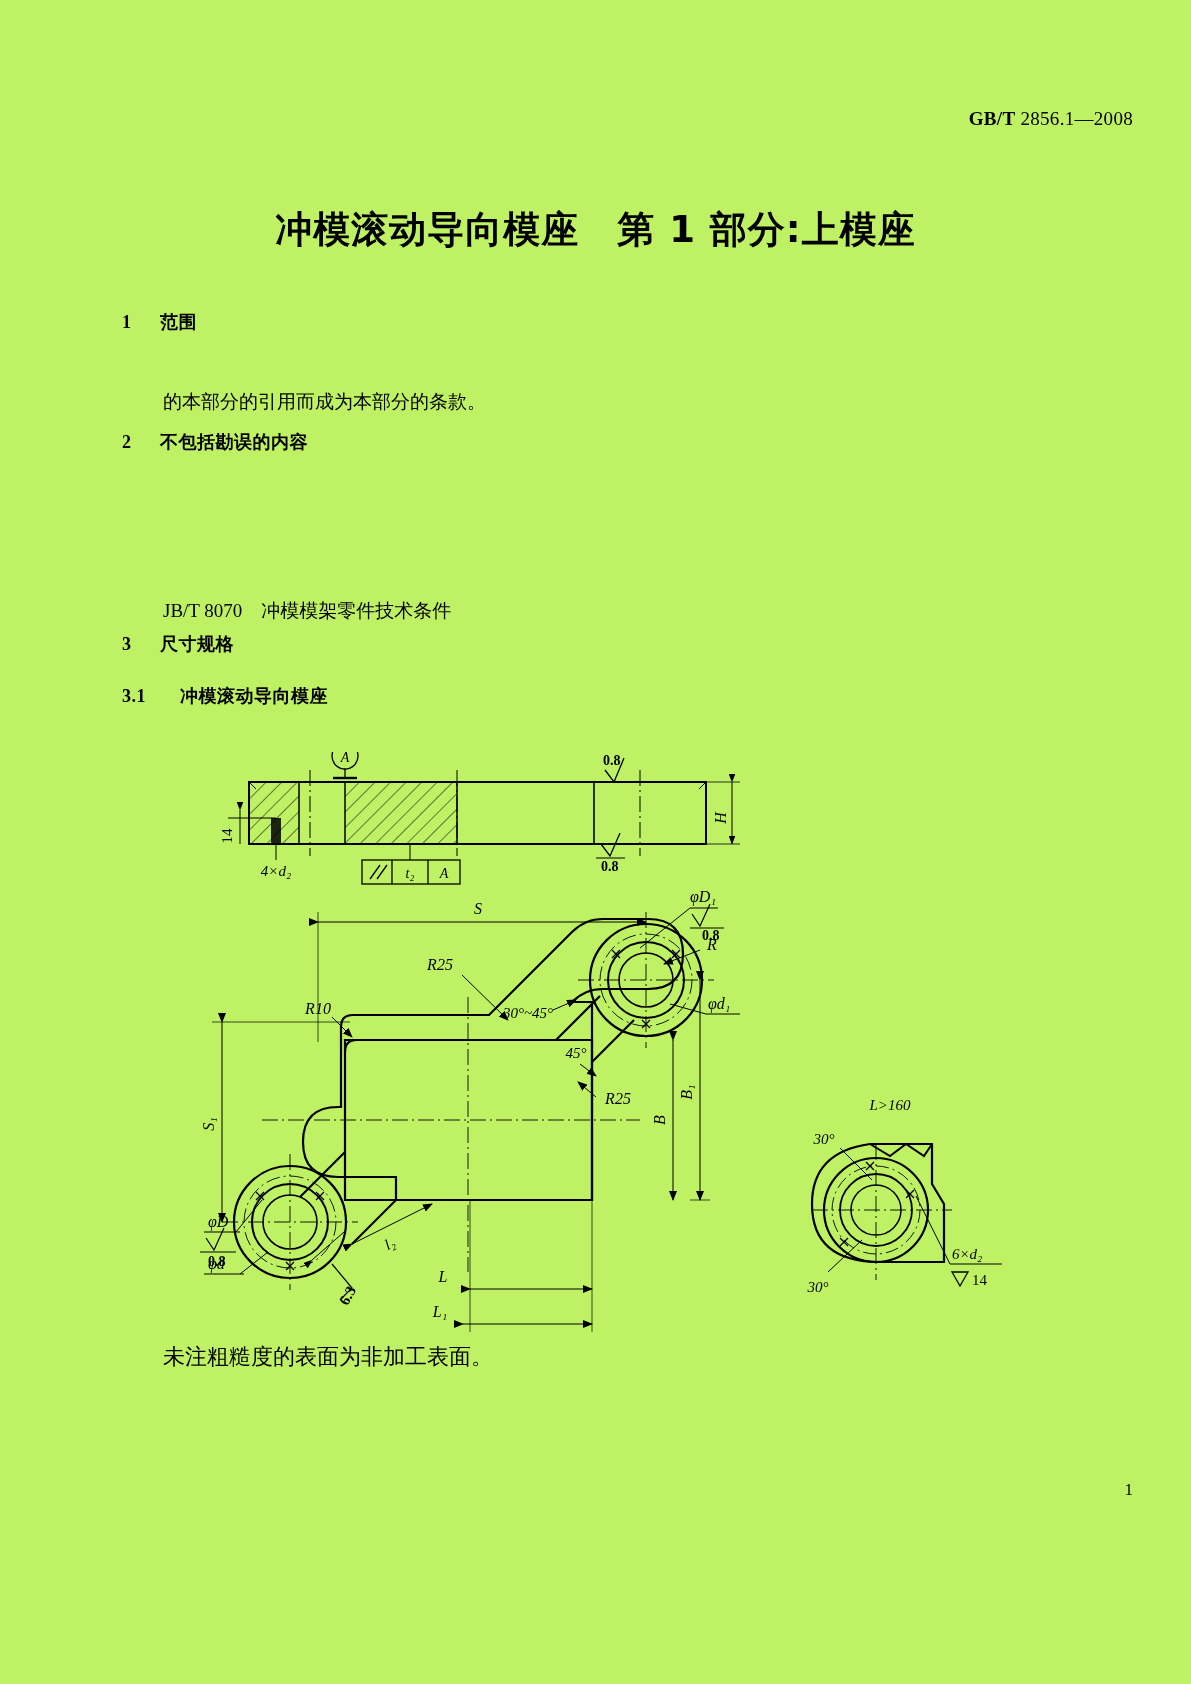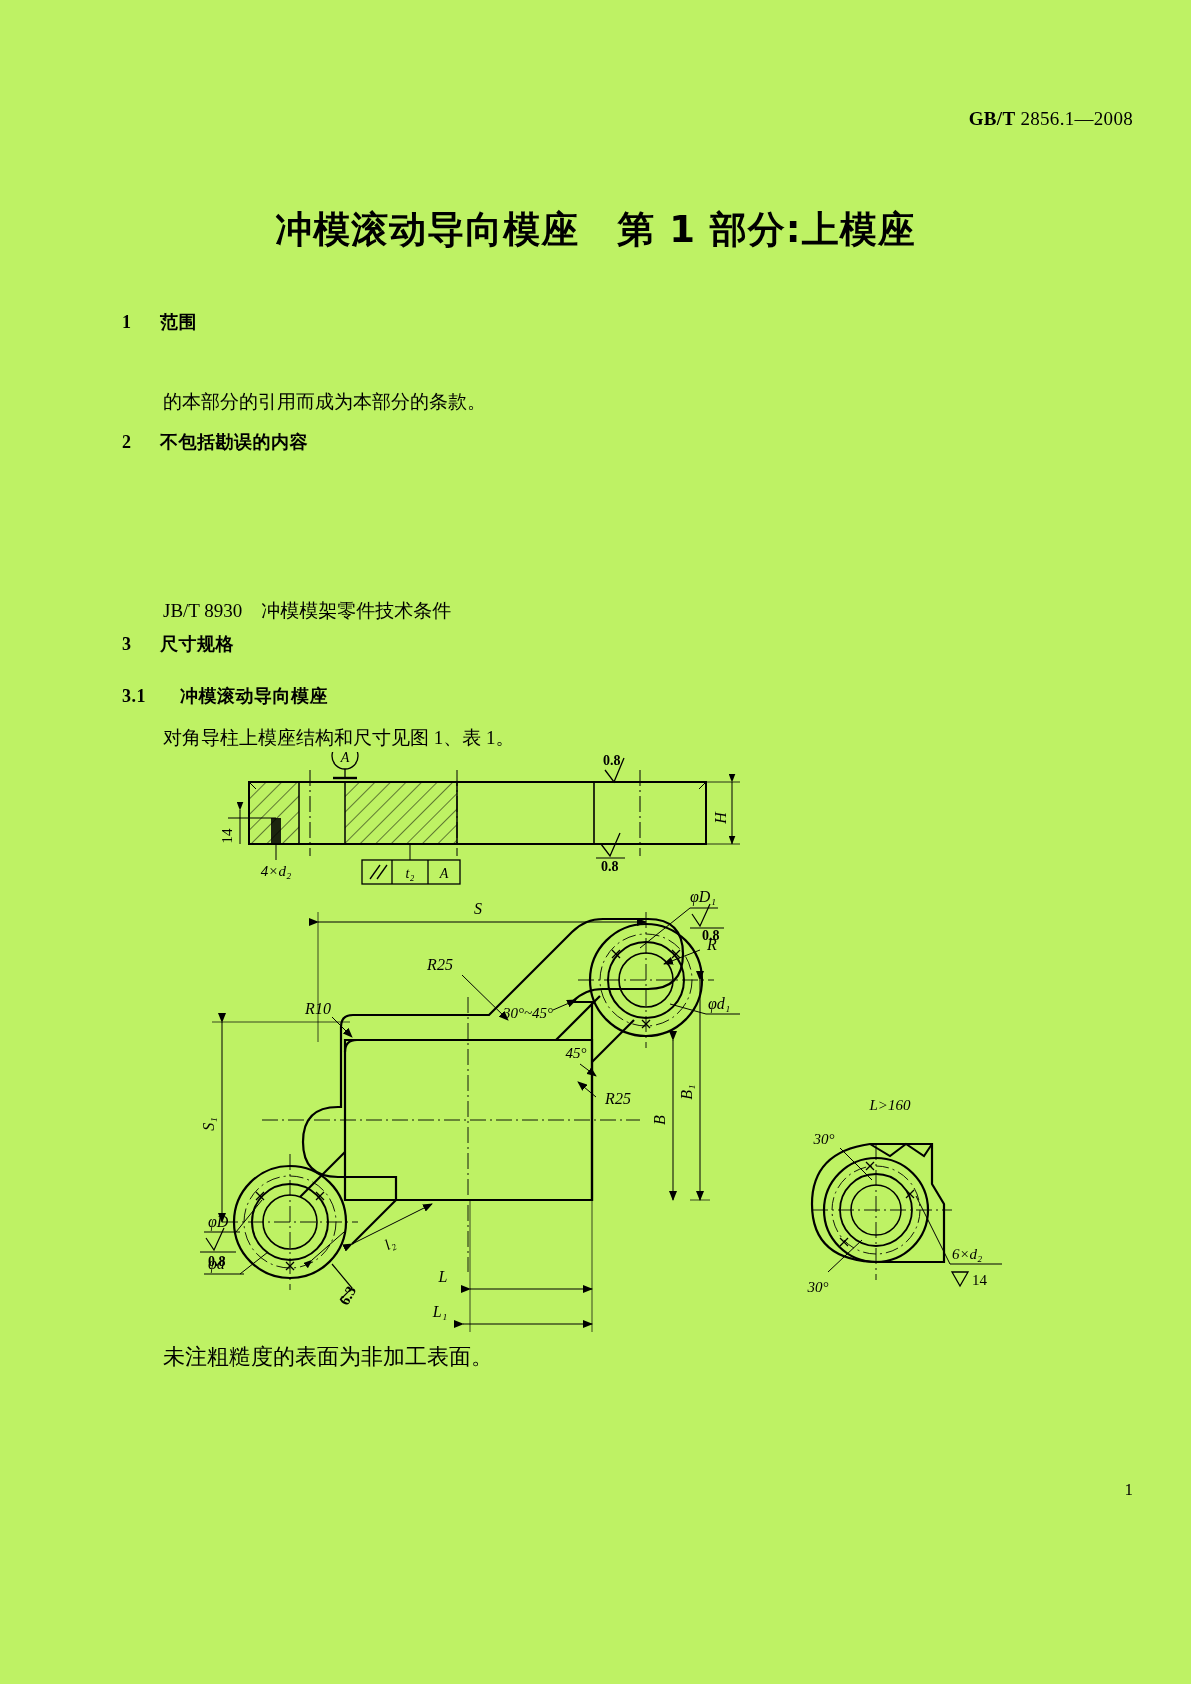--- a/index.html
+++ b/index.html
@@ -139,31 +139,28 @@
   <div class="sec-head" style="top:310px">
     <span class="num">1</span><span>范围</span>
   </div>
   <div class="para" style="top:386px">
     <span class="line-inner" style="margin-left:41px">的本部分的引用而成为本部分的条款。</span>
   </div>
 
   <div class="sec-head" style="top:430px">
     <span class="num">2</span><span>不包括勘误的内容</span>
   </div>
-  <div class="line" style="top:598px">JB/T 8930　冲模模架零件技术条件</div>
+  <div class="line" style="top:598px">JB/T 8070　冲模模架零件技术条件</div>
 
   <div class="sec-head" style="top:632px">
     <span class="num">3</span><span>尺寸规格</span>
   </div>
 
   <div class="sec-head" style="top:684px">
     <span class="num" style="min-width:58px">3.1</span><span>冲模滚动导向模座</span>
-  </div>
-  <div class="para" style="top:722px">
-    <span style="margin-left:41px">对角导柱上模座结构和尺寸见图 1、表 1。</span>
   </div>
 
   <div class="figure-wrap">
     <svg width="1191" height="640" viewBox="0 0 1191 640">
       <defs>
         <marker id="ar" markerWidth="10" markerHeight="8" refX="9" refY="4" orient="auto" markerUnits="userSpaceOnUse">
           <path d="M0,0 L10,4 L0,8 z" fill="#000"></path>
         </marker>
         <marker id="arS" markerWidth="9" markerHeight="7" refX="8.5" refY="3.5" orient="auto" markerUnits="userSpaceOnUse">
           <path d="M0,0 L9,3.5 L0,7 z" fill="#000"></path>

